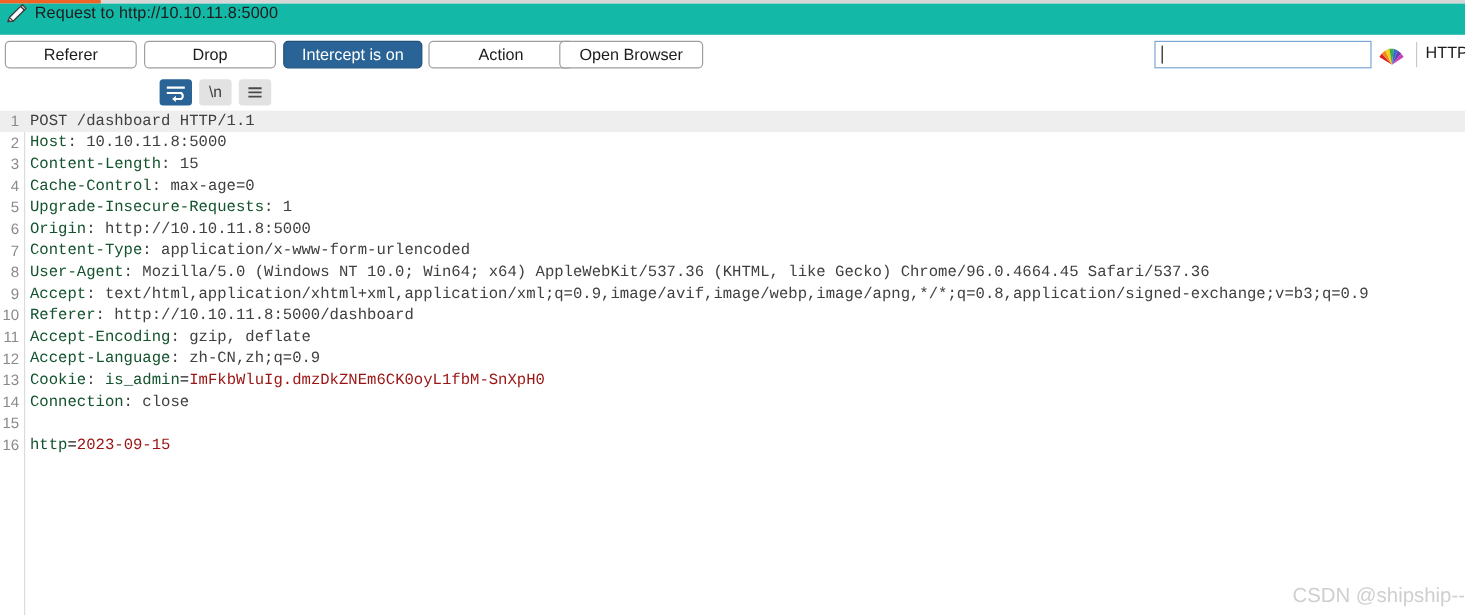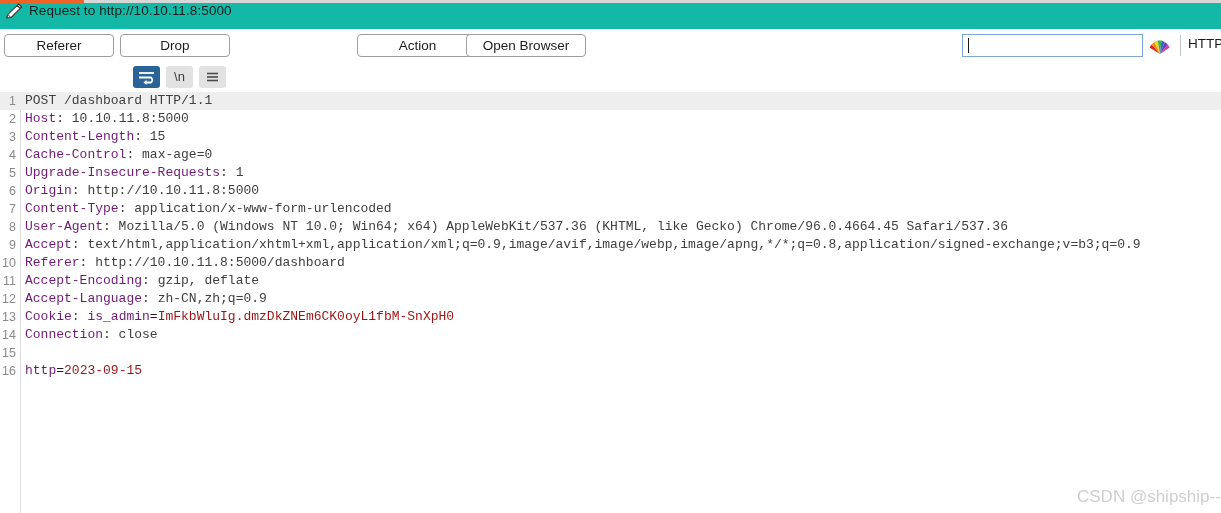--- a/index.html
+++ b/index.html
@@ -226,21 +226,21 @@
     font-family: "Liberation Sans", sans-serif;
     font-size: 12.5px;
     line-height: 18px;
   }
   .code {
     position: absolute;
     left: 25px;
     top: 0;
     line-height: 18px;
   }
-  .k   { color: #701a75; }   
+  .k   { color: #14532d; }   
   .v   { color: #404040; }   
   .r   { color: #9b1414; }   
   .p   { color: #1c1c1c; }   
 
   
   #watermark {
     position: absolute;
     left: 1077px;
     top: 487px;
     font-family: "Liberation Sans", sans-serif;
@@ -262,20 +262,21 @@
     <path d="M13.2 2.3 L14.7 0.9 L17.7 4.0 L16.3 5.4 Z" fill="#d8d8d8" stroke="#3b3b3b" stroke-width="1.1" stroke-linejoin="round"></path>
     <path d="M2.5 15.0 L4.5 14.2 L3.3 13.0 Z" fill="#3b3b3b"></path>
     <line x1="4.3" y1="11.9" x2="7.4" y2="15.0" stroke="#3b3b3b" stroke-width="1"></line>
   </svg>
   <span id="request-title">Request to http://10.10.11.8:5000</span>
 </div>
 
 <div id="toolbar">
   <button class="tb-btn" id="btn-forward">Referer</button>
   <button class="tb-btn" id="btn-drop">Drop</button>
+  <button class="tb-btn primary" id="btn-intercept">Intercept is on</button>
   <button class="tb-btn" id="btn-action">Action</button>
   <button class="tb-btn" id="btn-open-browser">Open Browser</button>
 
   <div id="search-wrap">
     <input id="search-input" type="text" value="" style="">
     <div id="caret"></div>
   </div>
 
   <svg id="rainbow-icon" viewBox="0 0 24 22">
     <g transform="translate(12,20)">

